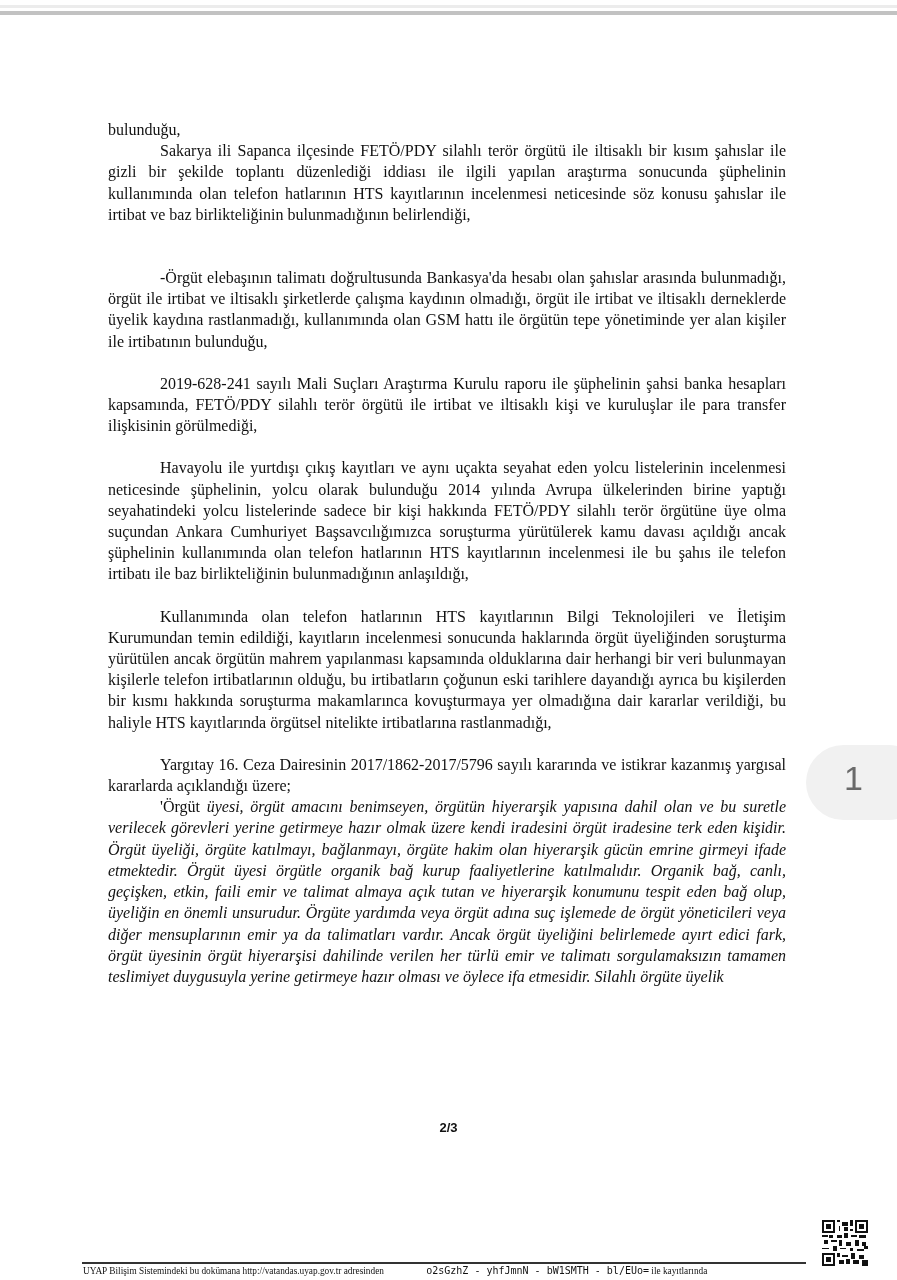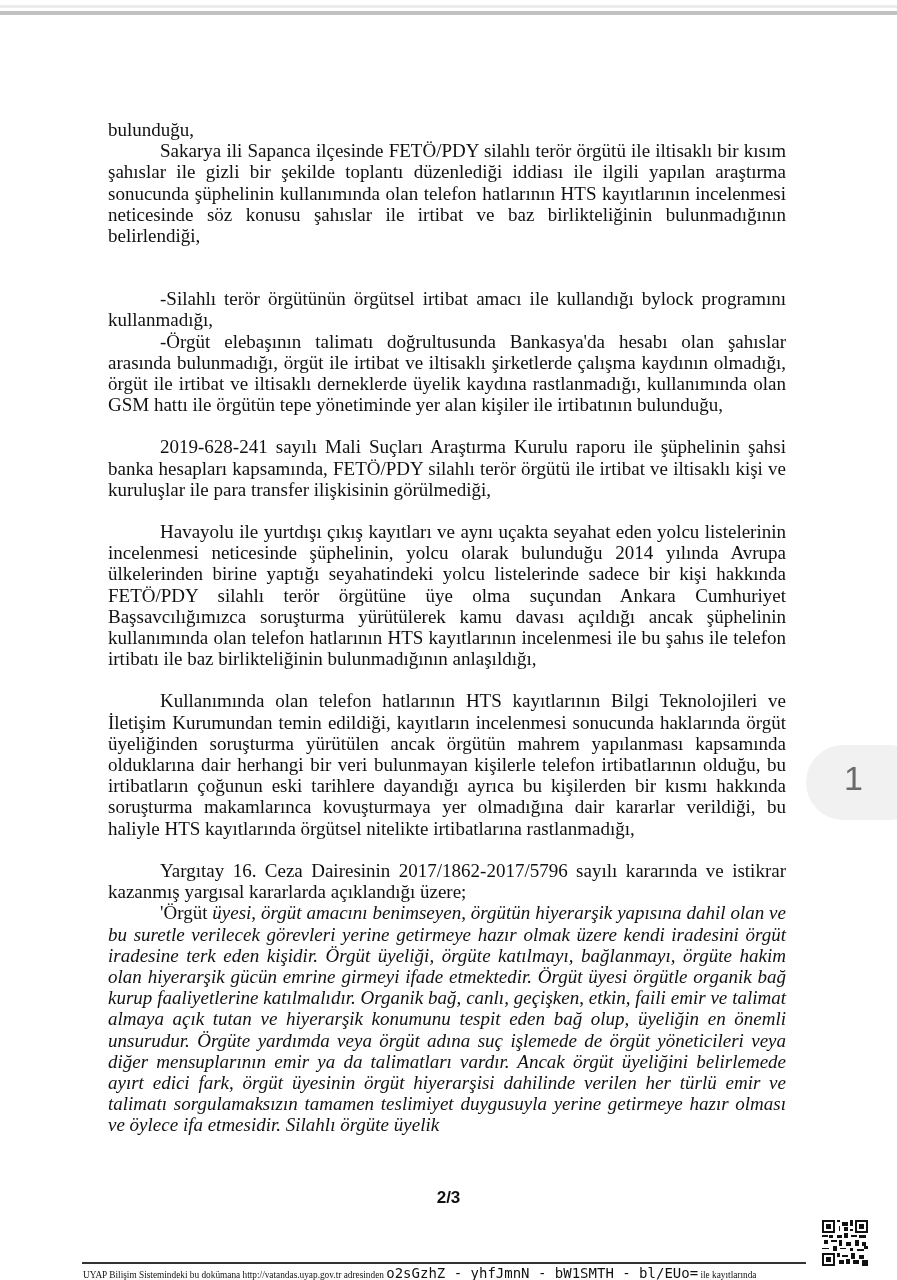--- a/index.html
+++ b/index.html
@@ -5,62 +5,61 @@
   html, body { margin: 0; padding: 0; }
   body {
     width: 897px; height: 1280px; background: #ffffff; position: relative; overflow: hidden;
     font-family: "Liberation Serif", "DejaVu Serif", serif; color: #111;
   }
   .topbar1 { position: absolute; left: 0; top: 5px; width: 897px; height: 3px; background: #ececec; }
   .topbar2 { position: absolute; left: 0; top: 11px; width: 897px; height: 4px; background: #c2c2c2; }
 
   .page-body {
     position: absolute; left: 108px; top: 119px; width: 678px;
-    font-size: 19px; line-height: 21.2px; text-align: justify;
+    font-size: 16px; line-height: 21.2px; text-align: justify;
   }
   .page-body p { margin: 0; }
   .ind { text-indent: 52px; }
   .gap { height: 21px; }
   .b { font-weight: normal; }
   .i { font-style: italic; }
 
   .page-num {
-    position: absolute; left: 0; width: 897px; top: 1188px; text-align: center;
-    font-family: "Liberation Sans", "DejaVu Sans", sans-serif; font-weight: bold; font-size: 17px;
+    position: absolute; left: 0; width: 897px; top: 1120px; text-align: center;
+    font-family: "Liberation Sans", "DejaVu Sans", sans-serif; font-weight: bold; font-size: 13px;
   }
 
   .page-badge {
     position: absolute; left: 806px; top: 745px; width: 120px; height: 75px;
     background: #f1f1f1; border-radius: 38px;
   }
   .page-badge span {
     position: absolute; left: 38px; top: 14px; font-family: "Liberation Sans", "DejaVu Sans", sans-serif;
     font-size: 34px; color: #6a6a6a;
   }
 
   .footer-rule { position: absolute; left: 82px; top: 1262px; width: 724px; height: 2px; background: #333; }
   .footer {
     position: absolute; left: 83px; top: 1265px; white-space: nowrap;
     font-family: "Liberation Serif", "DejaVu Serif", serif; font-size: 9.3px; color: #111;
   }
-  .footer .code { font-family: "DejaVu Sans Mono", "Liberation Mono", monospace; font-size: 14px; letter-spacing: 0; }
+  .footer .code { font-family: "DejaVu Sans Mono", "Liberation Mono", monospace; font-size: 10px; letter-spacing: 0; margin-left: 40px; }
   .qr { position: absolute; left: 822px; top: 1220px; width: 46px; height: 46px; }
 </style>
 </head>
 <body>
 
 <div class="topbar1"></div>
 <div class="topbar2"></div>
 
 <div class="page-body">
   <p>bulunduğu,</p>
   <p class="ind">Sakarya ili Sapanca ilçesinde FETÖ/PDY silahlı terör örgütü ile iltisaklı bir kısım şahıslar ile gizli bir şekilde toplantı düzenlediği iddiası ile ilgili yapılan araştırma sonucunda şüphelinin kullanımında olan telefon hatlarının HTS kayıtlarının incelenmesi neticesinde söz konusu şahıslar ile irtibat ve baz birlikteliğinin bulunmadığının belirlendiği,</p>
   <div class="gap"></div>
   <div class="gap"></div>
-  <p class="ind">-Silahlı terör örgütünün örgütsel irtibat amacı ile kullandığı bylock programını kullanmadığı,</p>
   <p class="ind">-Örgüt elebaşının talimatı doğrultusunda Bankasya'da hesabı olan şahıslar arasında bulunmadığı, örgüt ile irtibat ve iltisaklı şirketlerde çalışma kaydının olmadığı, örgüt ile irtibat ve iltisaklı derneklerde üyelik kaydına rastlanmadığı, kullanımında olan GSM hattı ile örgütün tepe yönetiminde yer alan kişiler ile irtibatının bulunduğu,</p>
   <div class="gap"></div>
   <p class="ind">2019-628-241 sayılı Mali Suçları Araştırma Kurulu raporu ile şüphelinin şahsi banka hesapları kapsamında, FETÖ/PDY silahlı terör örgütü ile irtibat ve iltisaklı kişi ve kuruluşlar ile para transfer ilişkisinin görülmediği,</p>
   <div class="gap"></div>
   <p class="ind">Havayolu ile yurtdışı çıkış kayıtları ve aynı uçakta seyahat eden yolcu listelerinin incelenmesi neticesinde şüphelinin, yolcu olarak bulunduğu 2014 yılında Avrupa ülkelerinden birine yaptığı seyahatindeki yolcu listelerinde sadece bir kişi hakkında FETÖ/PDY silahlı terör örgütüne üye olma suçundan Ankara Cumhuriyet Başsavcılığımızca soruşturma yürütülerek kamu davası açıldığı ancak şüphelinin kullanımında olan telefon hatlarının HTS kayıtlarının incelenmesi ile bu şahıs ile telefon irtibatı ile baz birlikteliğinin bulunmadığının anlaşıldığı,</p>
   <div class="gap"></div>
   <p class="ind">Kullanımında olan telefon hatlarının HTS kayıtlarının Bilgi Teknolojileri ve İletişim Kurumundan temin edildiği, kayıtların incelenmesi sonucunda haklarında örgüt üyeliğinden soruşturma yürütülen ancak örgütün mahrem yapılanması kapsamında olduklarına dair herhangi bir veri bulunmayan kişilerle telefon irtibatlarının olduğu, bu irtibatların çoğunun eski tarihlere dayandığı ayrıca bu kişilerden bir kısmı hakkında soruşturma makamlarınca kovuşturmaya yer olmadığına dair kararlar verildiği, bu haliyle HTS kayıtlarında örgütsel nitelikte irtibatlarına rastlanmadığı,</p>
   <div class="gap"></div>
   <p class="ind b">Yargıtay 16. Ceza Dairesinin 2017/1862-2017/5796 sayılı kararında ve istikrar kazanmış yargısal kararlarda açıklandığı üzere;</p>
   <p class="ind"><span>'Örgüt </span><span class="i">üyesi, örgüt amacını benimseyen, örgütün hiyerarşik yapısına dahil olan ve bu suretle verilecek görevleri yerine getirmeye hazır olmak üzere kendi iradesini örgüt iradesine terk eden kişidir. Örgüt üyeliği, örgüte katılmayı, bağlanmayı, örgüte hakim olan hiyerarşik gücün emrine girmeyi ifade etmektedir. Örgüt üyesi örgütle organik bağ kurup faaliyetlerine katılmalıdır. Organik bağ, canlı, geçişken, etkin, faili emir ve talimat almaya açık tutan ve hiyerarşik konumunu tespit eden bağ olup, üyeliğin en önemli unsurudur. Örgüte yardımda veya örgüt adına suç işlemede de örgüt yöneticileri veya diğer mensuplarının emir ya da talimatları vardır. Ancak örgüt üyeliğini belirlemede ayırt edici fark, örgüt üyesinin örgüt hiyerarşisi dahilinde verilen her türlü emir ve talimatı sorgulamaksızın tamamen teslimiyet duygusuyla yerine getirmeye hazır olması ve öylece ifa etmesidir. Silahlı örgüte üyelik</span></p>

